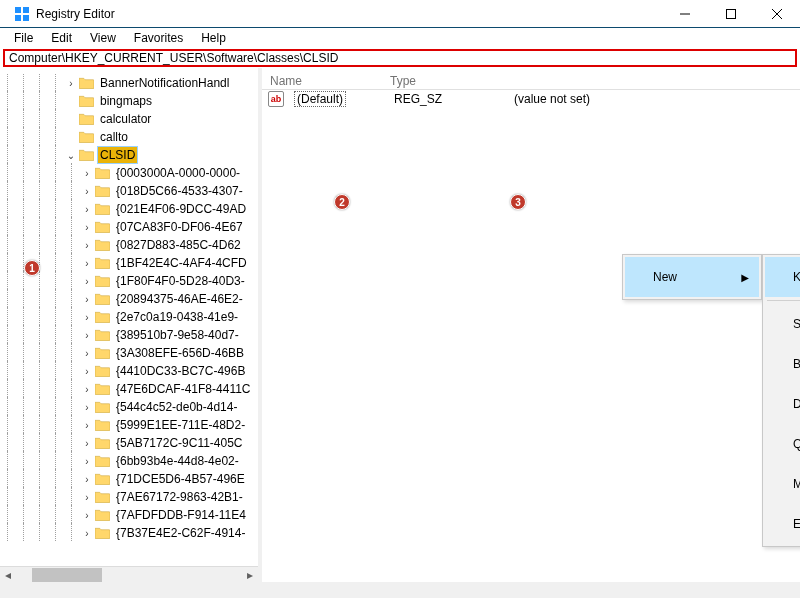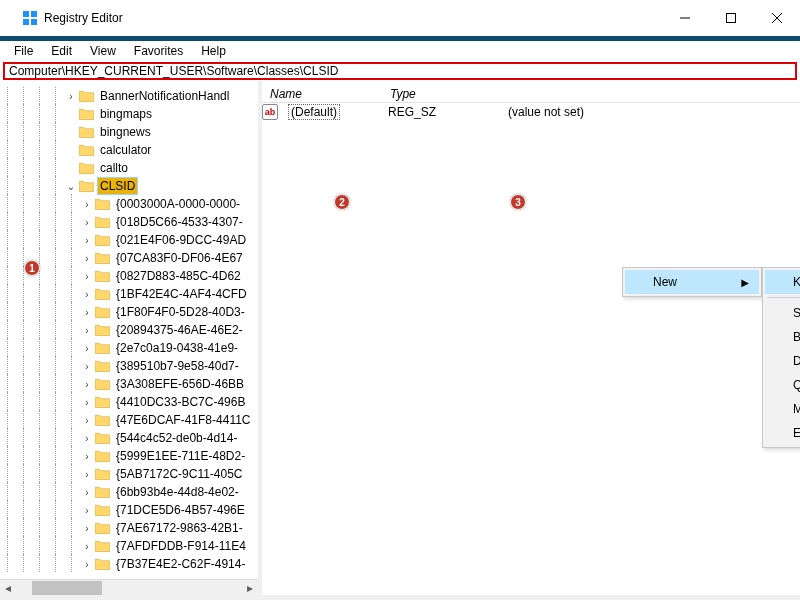--- a/index.html
+++ b/index.html
@@ -1,19 +1,19 @@
 <!DOCTYPE html>
 <html><head>
 <meta charset="utf-8">
 <style>
 * { box-sizing: border-box; margin: 0; padding: 0; font-family: "Segoe UI", Tahoma, sans-serif; font-size: 12px; }
 body { background: #fff; width: 800px; height: 600px; overflow: hidden; position: relative; }
 
 
-.titlebar { height: 41px; display: flex; align-items: center; padding-left: 22px; border-bottom: 5px solid #0c4a6e; }
+.titlebar { height: 28px; display: flex; align-items: center; padding-left: 14px; border-bottom: 1px solid #0c4a6e; }
 .titlebar .appicon { width: 16px; height: 16px; margin-right: 6px; display: inline-flex; align-items: center; justify-content: center; }
 .titlebar .title { flex: 0 0 auto; font-size: 12px; }
 .titlebar .spacer { flex: 1; }
 .titlebar .winbtn { width: 46px; height: 30px; display: inline-flex; align-items: center; justify-content: center; }
 
 
 .menubar { height: 20px; display: flex; align-items: center; padding: 0 6px; gap: 2px; }
 .menubar .menuitem { padding: 2px 8px; }
 
 
@@ -35,32 +35,32 @@
 .tree .expand { width:14px; height:14px; display:inline-flex; align-items:center; justify-content:center; margin-right:0px; color:#404040; font-size:10px;}
 .tree .folder { width:16px; height:14px; margin-right:4px; display:inline-flex; align-items:center; justify-content:center; }
 .tree .label { padding:1px 2px; }
 .tree .label.selected { background:#eab308; outline:1px solid #99d1ff; }
 
 
 .foldsvg { width:15px; height:12px; }
 
 
 .lvhead { height:22px; display:flex; border-bottom:1px solid #e0e0e0; padding-top:4px;}
-.lvhead .col { padding:2px 8px; border-right:1px solid transparent; color:#000000;font-style:italic; }
+.lvhead .col { padding:2px 8px; border-right:1px solid transparent; color:#737373; }
 .col-name { width:120px; }
 .col-type { width:120px; }
 .col-data { flex:1; }
 .lvbody .lvr { height:18px; display:flex; align-items:center; }
 .lvbody .lvc { padding:0 8px; }
-.ab-icon { width:16px; height:16px; margin-right:2px; display:inline-flex; align-items:center; justify-content:center; font-size:9px; font-weight:bold; color:#c00; border:1px solid #888; border-radius:2px; background:#fff;}
+.ab-icon { width:16px; height:16px; margin-left:6px; margin-right:2px; display:inline-flex; align-items:center; justify-content:center; font-size:9px; font-weight:bold; color:#c00; border:1px solid #888; border-radius:2px; background:#fff;}
 .lvbody .defname { border:1px dotted #666; padding:0 2px; }
 
 
 .ctx { position:absolute; background:#f2f2f2; border:1px solid #c8c8c8; box-shadow:2px 2px 4px rgba(0,0,0,.15); padding:2px 2px; }
-.ctx .ci { height:24px; display:flex; align-items:center; padding:0 28px 0 28px; font-size:13px; position:relative;}
+.ctx .ci { height:40px; display:flex; align-items:center; padding:0 28px 0 28px; font-size:13px; position:relative;}
 .ctx .ci.hl { background:#bee6fd;}
 .ctx .ci .arrow { position:absolute; right:10px; font-size:10px; }
 .ctx .sep { height:1px; background:#d0d0d0; margin:3px 2px; }
 .ctx1 { left:360px; top:186px; width:140px; }
 .ctx2 { left:500px; top:186px; width:210px; }
 
 
 .badge { position:absolute; width:16px; height:16px; border-radius:50%; background:#c0392b; color:#fff; font-size:10px; font-weight:bold; display:flex; align-items:center; justify-content:center; border:1px solid #fff; box-shadow:0 0 2px rgba(0,0,0,.4); z-index:50;}
 .b1 { left:24px; top:260px; }
 .b2 { left:334px; top:194px; }
@@ -141,30 +141,20 @@
           <span class="label">bingmaps</span>
         </div>
         <div class="row">
           <span class="pipes"><span class="pipe"></span><span class="pipe"></span><span class="pipe"></span><span class="pipe"></span></span>
           <span class="expand"></span>
           <span class="folder">
             <svg class="foldsvg" viewBox="0 0 16 12">
               <path d="M0 1 h5 l1.5 1.5 H15 a1 1 0 0 1 1 1 V11 a1 1 0 0 1 -1 1 H1 a1 1 0 0 1 -1 -1 Z" fill="#ffd76b" stroke="#caa63e" stroke-width="0.6"></path>
             </svg>
           </span>
-          <span class="label">bingnews</span>
-        </div>
-        <div class="row">
-          <span class="pipes"><span class="pipe"></span><span class="pipe"></span><span class="pipe"></span><span class="pipe"></span></span>
-          <span class="expand"></span>
-          <span class="folder">
-            <svg class="foldsvg" viewBox="0 0 16 12">
-              <path d="M0 1 h5 l1.5 1.5 H15 a1 1 0 0 1 1 1 V11 a1 1 0 0 1 -1 1 H1 a1 1 0 0 1 -1 -1 Z" fill="#ffd76b" stroke="#caa63e" stroke-width="0.6"></path>
-            </svg>
-          </span>
           <span class="label">calculator</span>
         </div>
         <div class="row">
           <span class="pipes"><span class="pipe"></span><span class="pipe"></span><span class="pipe"></span><span class="pipe"></span></span>
           <span class="expand"></span>
           <span class="folder">
             <svg class="foldsvg" viewBox="0 0 16 12">
               <path d="M0 1 h5 l1.5 1.5 H15 a1 1 0 0 1 1 1 V11 a1 1 0 0 1 -1 1 H1 a1 1 0 0 1 -1 -1 Z" fill="#ffd76b" stroke="#caa63e" stroke-width="0.6"></path>
             </svg>
           </span>

